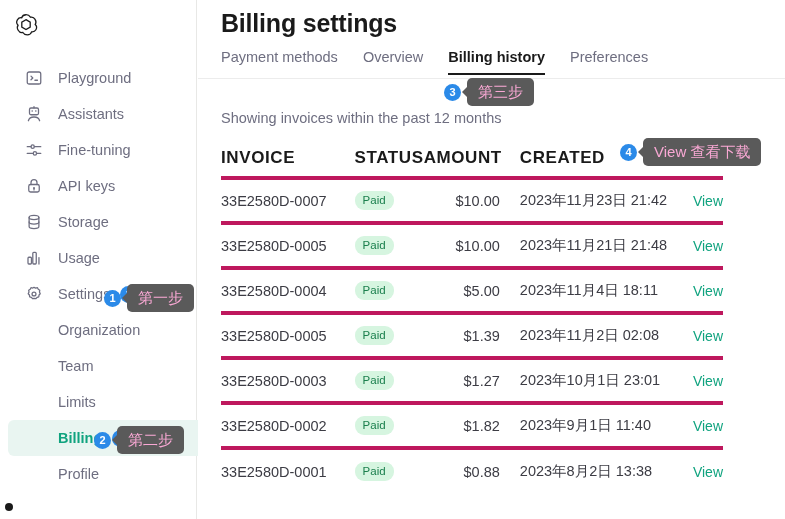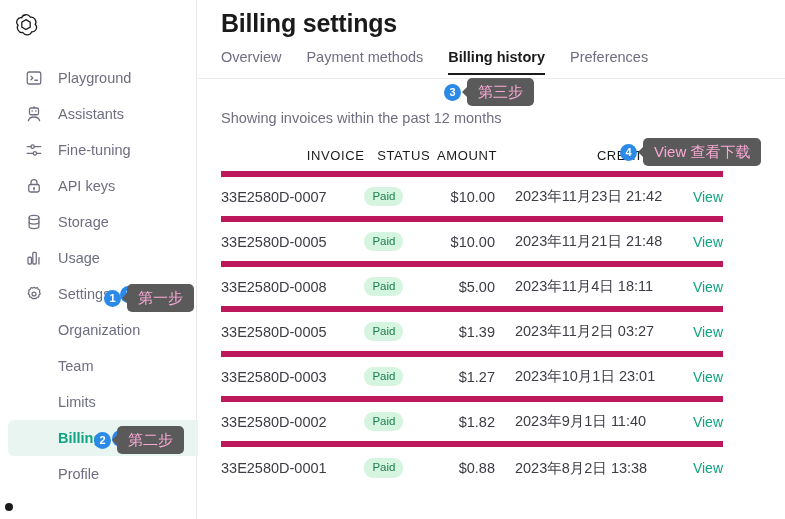--- a/index.html
+++ b/index.html
@@ -140,32 +140,32 @@
   }
 
   
   #invoice-table {
     position: absolute; left: 23px; top: 148px;
     width: 502px;
     border-collapse: collapse;
     font-size: 14.5px;
   }
   #invoice-table th {
-    text-align: right;
-    font-size: 13px;
+    text-align: left;
+    font-size: 17px;
     letter-spacing: 0.6px;
-    font-weight: normal;
+    font-weight: bold;
     color: #1a1a1a;
     padding: 0 0 8px 0;
     white-space: nowrap;
   }
   #invoice-table td {
     padding: 0;
     height: 45px;
-    border-top: 6px solid #be185d;
+    border-top: 4px solid #be185d;
     color: #3c3c44;
     white-space: nowrap;
     vertical-align: middle;
   }
   .col-invoice { width: 150px; }
   .col-status  { width: 68px; }
   .col-amount  { width: 68px; text-align: right; }
   .col-created { width: 152px; padding-left: 10px !important; }
   .col-action  { width: 64px; text-align: right; }
   th.col-amount { text-align: left; padding-left: 8px; }
@@ -311,22 +311,22 @@
     <div class="dot-bottom"></div>
   </div>
 
   <div id="main">
 
     <div id="page-title">Billing settings</div>
 
     <div id="tab-underline"></div>
 
     <div id="tabbar">
+      <div class="tab">Payment methods</div>
       <div class="tab">Overview</div>
-      <div class="tab">Payment methods</div>
       <div class="tab active">Billing history</div>
       <div class="tab">Preferences</div>
     </div>
 
     <div id="showing-note">Showing invoices within the past 12 months</div>
 
     <table id="invoice-table">
       <thead>
         <tr>
           <th class="col-invoice">INVOICE</th>
@@ -345,31 +345,31 @@
           <td class="col-action"><a class="view-link" href="#">View</a></td>
         </tr>
         <tr>
           <td class="col-invoice">33E2580D-0005</td>
           <td class="col-status"><span class="badge-paid">Paid</span></td>
           <td class="col-amount">$10.00</td>
           <td class="col-created">2023年11月21日 21:48</td>
           <td class="col-action"><a class="view-link" href="#">View</a></td>
         </tr>
         <tr>
-          <td class="col-invoice">33E2580D-0008</td>
+          <td class="col-invoice">33E2580D-0004</td>
           <td class="col-status"><span class="badge-paid">Paid</span></td>
           <td class="col-amount">$5.00</td>
           <td class="col-created">2023年11月4日 18:11</td>
           <td class="col-action"><a class="view-link" href="#">View</a></td>
         </tr>
         <tr>
           <td class="col-invoice">33E2580D-0005</td>
           <td class="col-status"><span class="badge-paid">Paid</span></td>
           <td class="col-amount">$1.39</td>
-          <td class="col-created">2023年11月2日 03:27</td>
+          <td class="col-created">2023年11月2日 02:08</td>
           <td class="col-action"><a class="view-link" href="#">View</a></td>
         </tr>
         <tr>
           <td class="col-invoice">33E2580D-0003</td>
           <td class="col-status"><span class="badge-paid">Paid</span></td>
           <td class="col-amount">$1.27</td>
           <td class="col-created">2023年10月1日 23:01</td>
           <td class="col-action"><a class="view-link" href="#">View</a></td>
         </tr>
         <tr>

